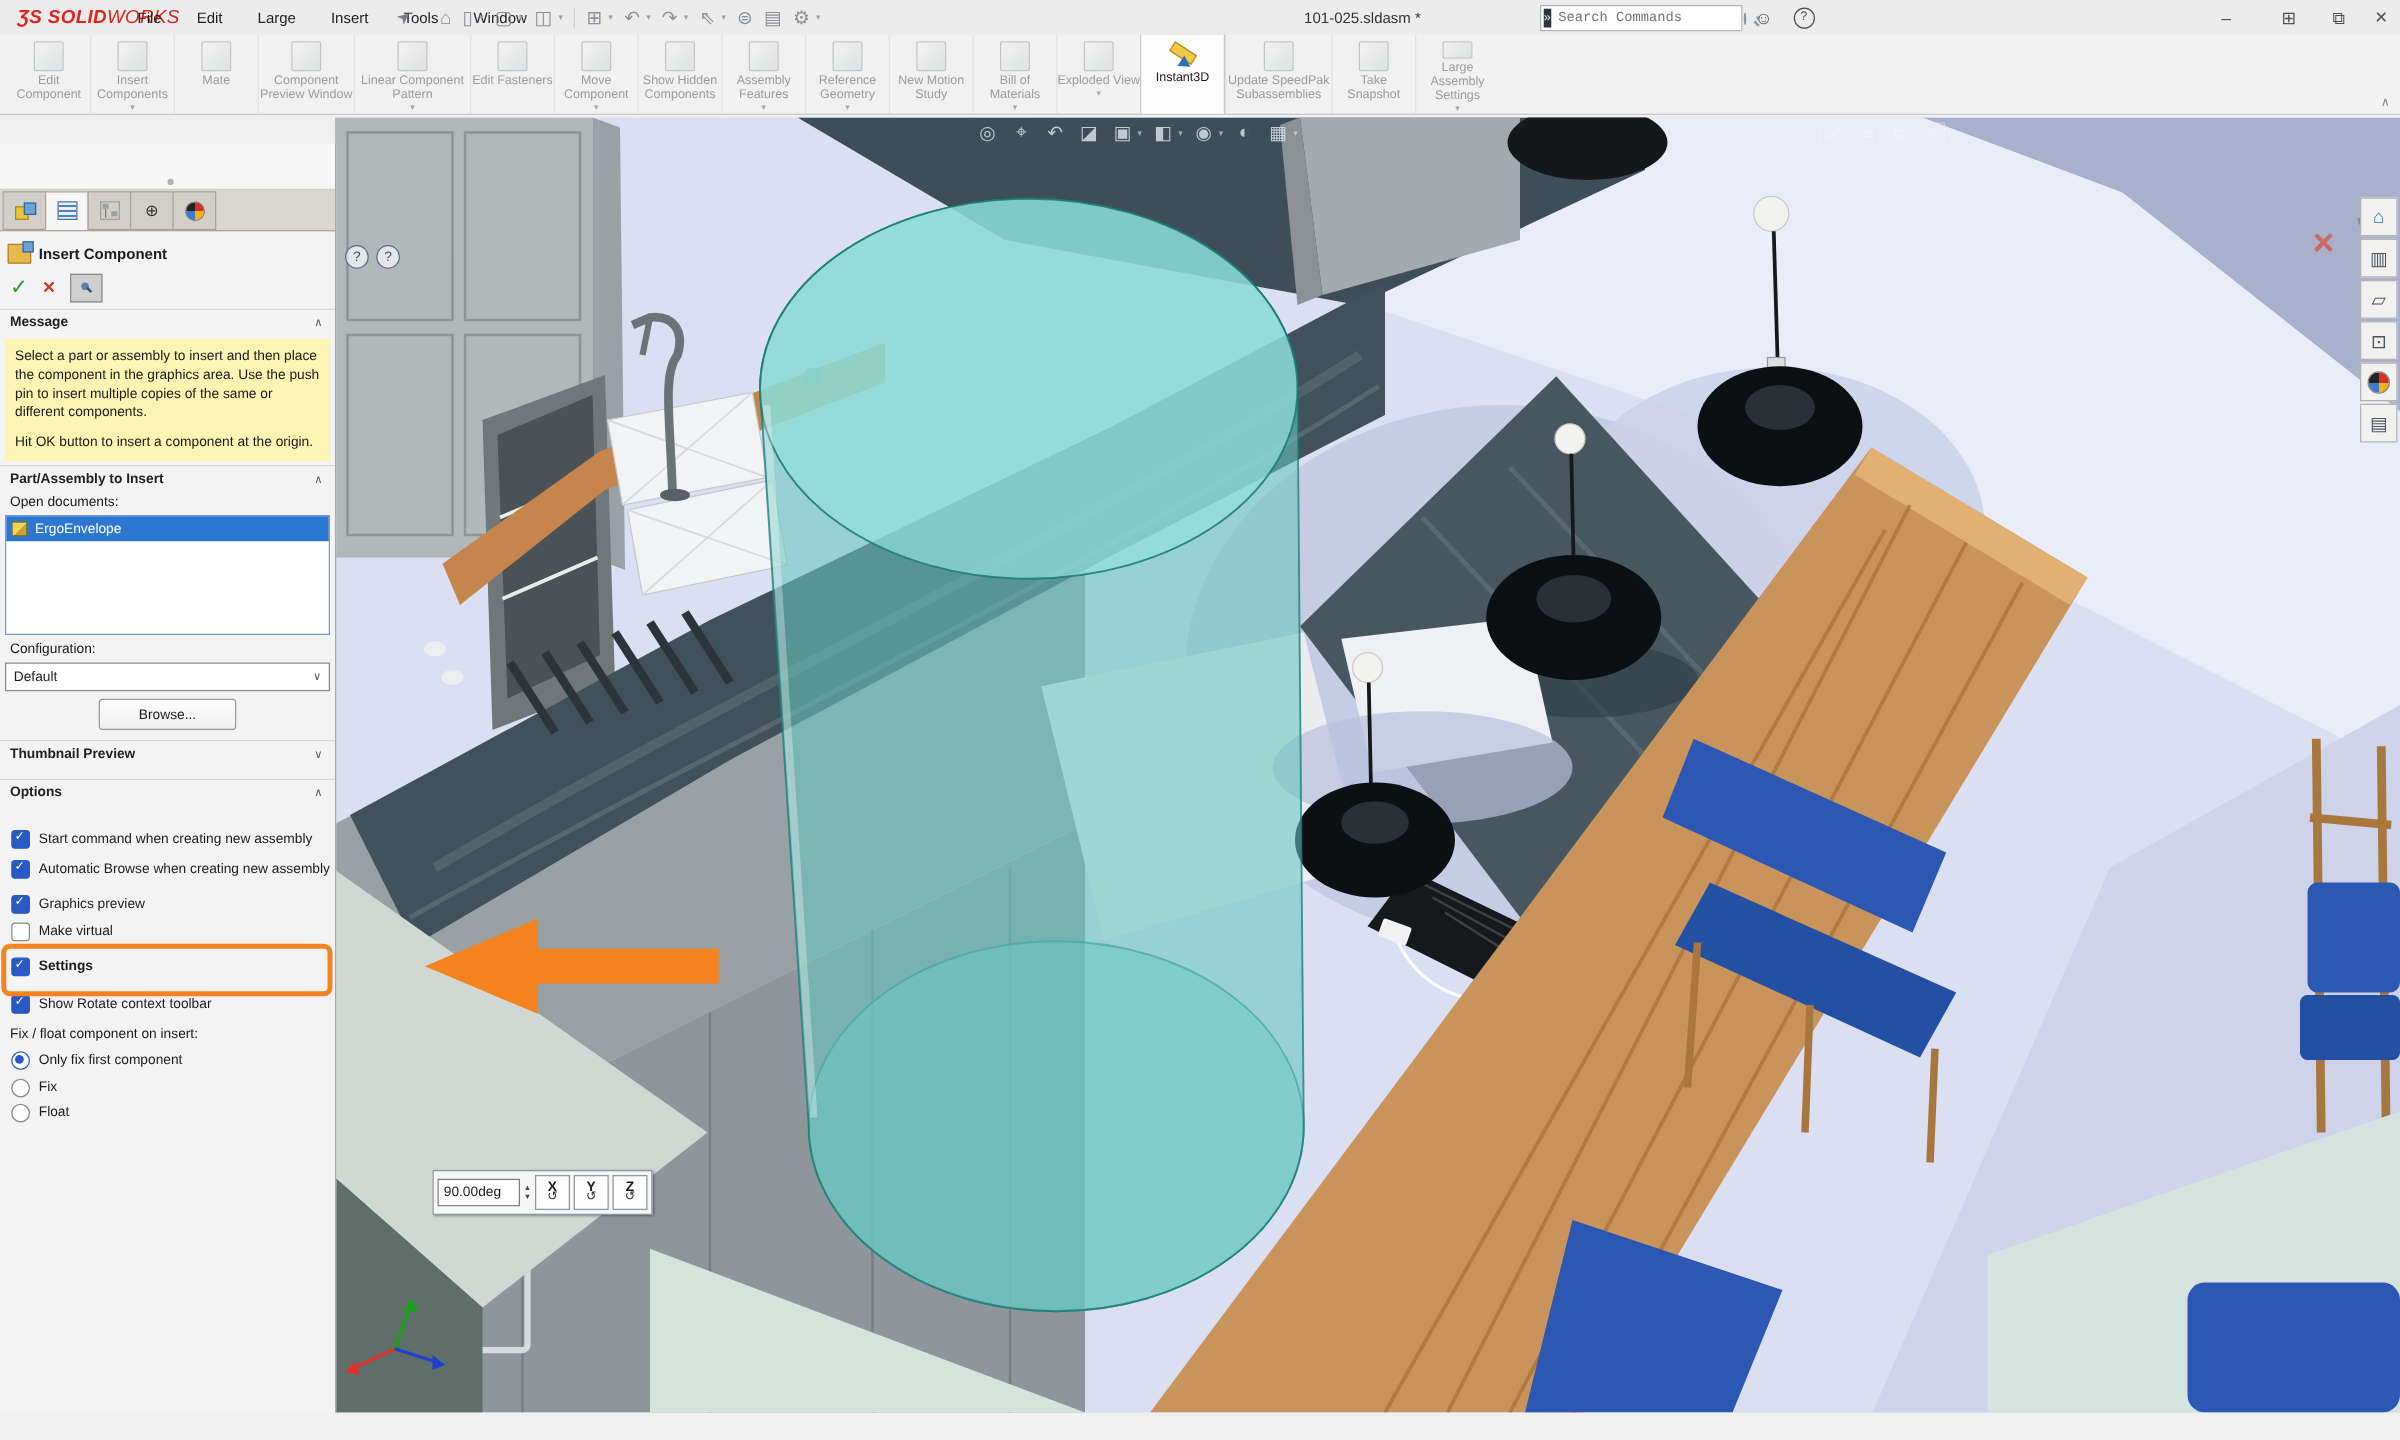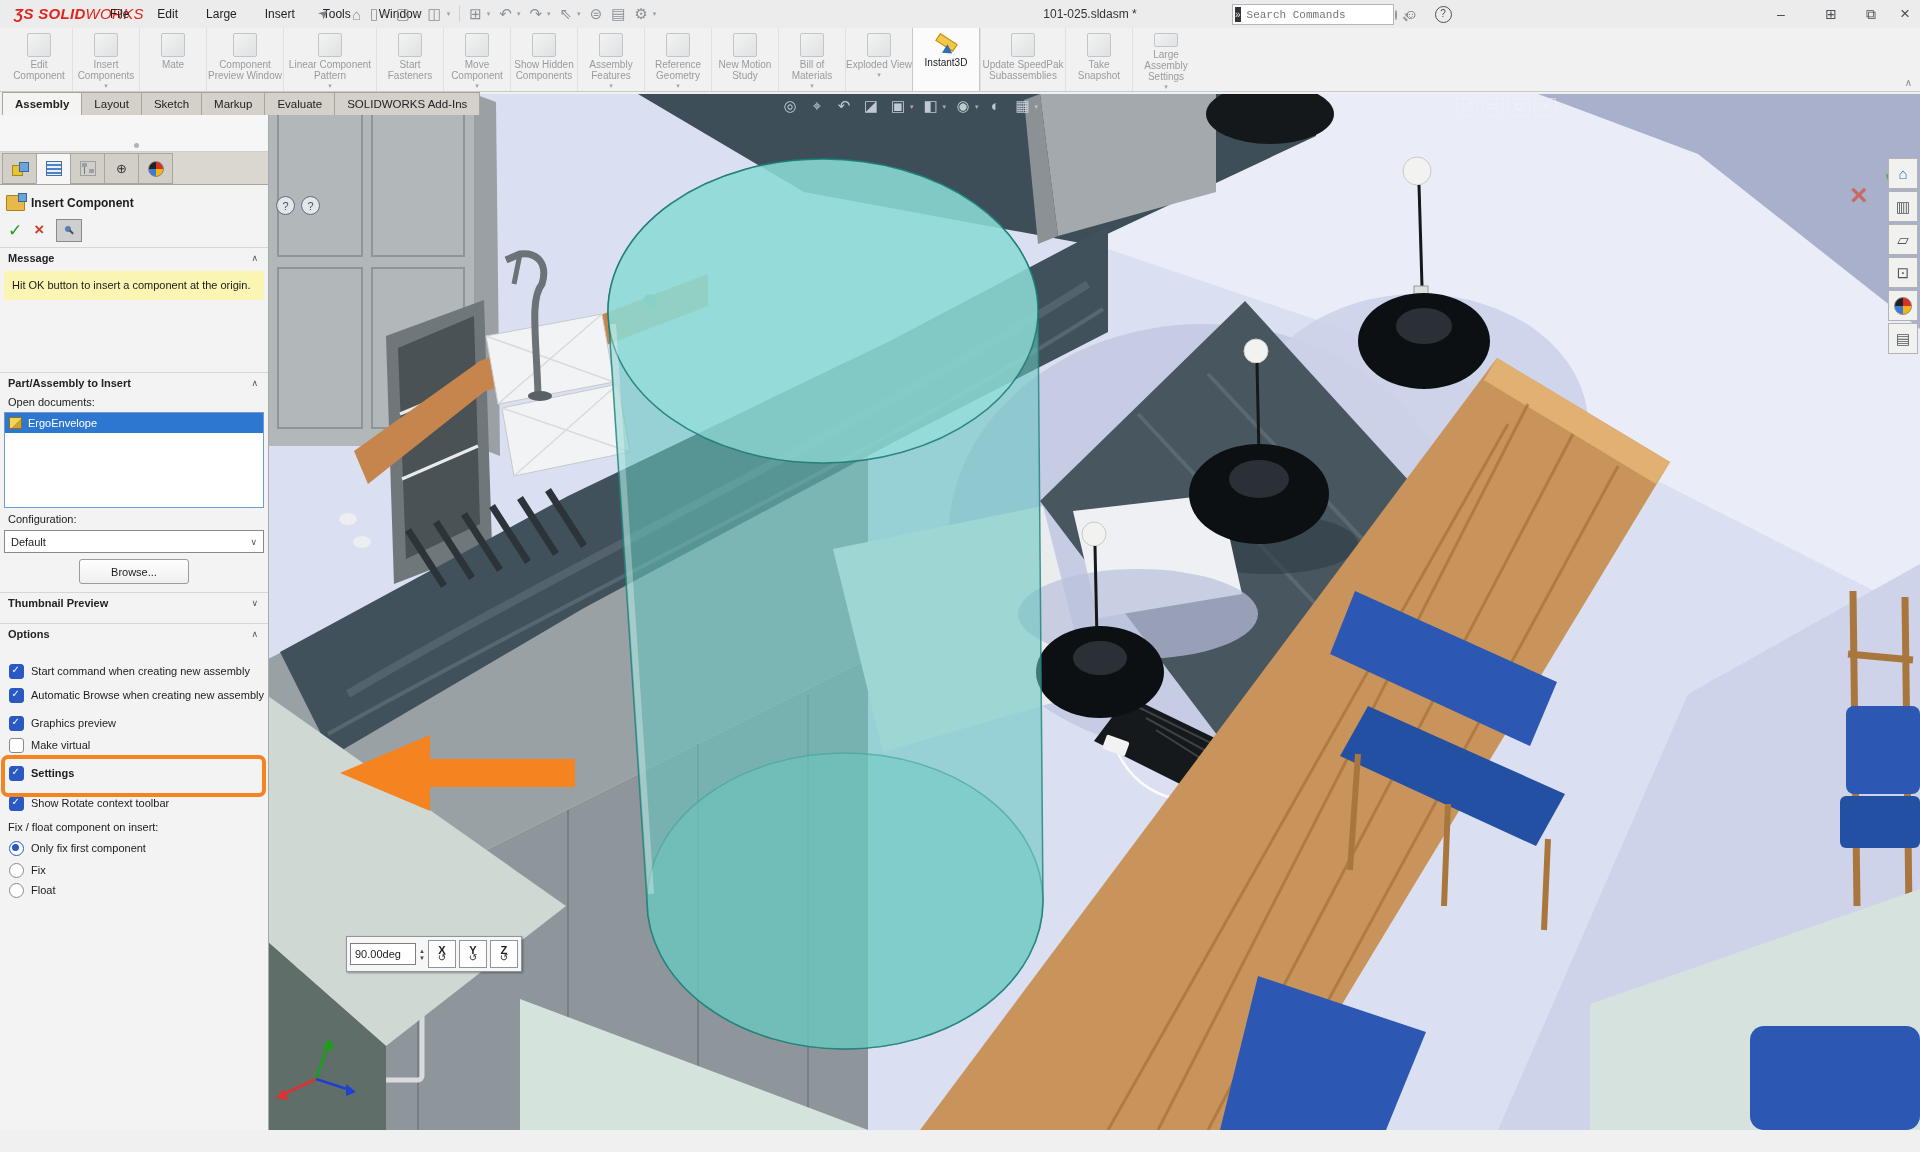--- a/index.html
+++ b/index.html
@@ -388,21 +388,21 @@
         <span class="ric"></span>
         <span class="rlb">Component Preview Window</span>
       </div>
     <div class="rib" style="width:92px" actable="true">
         <span class="ric"></span>
         <span class="rlb">Linear Component Pattern</span>
         <span class="rdd">▾</span>
       </div>
     <div class="rib">
         <span class="ric"></span>
-        <span class="rlb">Start Fasteners</span>
+        <span class="rlb">Edit Fasteners</span>
       </div>
     <div class="rib">
         <span class="ric"></span>
         <span class="rlb">Move Component</span>
         <span class="rdd">▾</span>
       </div>
     <div class="rib">
         <span class="ric"></span>
         <span class="rlb">Show Hidden Components</span>
       </div>
@@ -443,40 +443,20 @@
         <span class="rlb">Take Snapshot</span>
       </div>
     <div class="rib">
         <span class="ric"></span>
         <span class="rlb">Large Assembly Settings</span>
         <span class="rdd">▾</span>
       </div>
     <span class="rib-collapse">∧</span>
   </div>
 
-  <div id="doctabs">
-    <div class="dtab active">
-        <span>Assembly</span>
-      </div>
-    <div class="dtab">
-        <span>Layout</span>
-      </div>
-    <div class="dtab">
-        <span>Sketch</span>
-      </div>
-    <div class="dtab">
-        <span>Markup</span>
-      </div>
-    <div class="dtab">
-        <span>Evaluate</span>
-      </div>
-    <div class="dtab">
-        <span>SOLIDWORKS Add-Ins</span>
-      </div>
-  </div>
 
   <div id="panel">
     <div class="abs splitter">
         <span class="dot"></span>
       </div>
 
     <div class="abs pmtabs">
       <div class="pmtab">
           <span class="ic-asm"></span>
         </div>
@@ -505,20 +485,21 @@
       <span class="pinbtn">
           <span class="pin-glyph"></span>
         </span>
     </div>
 
     <div class="abs sech" style="top:132px">
       <span>Message</span>
         <span class="chev">∧</span>
     </div>
     <div class="abs msgbox" style="top:156px">
+      <p>Select a part or assembly to insert and then place the component in the graphics area. Use the push pin to insert multiple copies of the same or different components.</p>
       <p>Hit OK button to insert a component at the origin.</p>
     </div>
 
     <div class="abs sech" style="top:257px">
       <span>Part/Assembly to Insert</span>
         <span class="chev">∧</span>
     </div>
     <div class="abs lbl" style="top:281px">Open documents:</div>
     <div class="abs listbox" style="top:297px">
       <div class="lrow sel">

